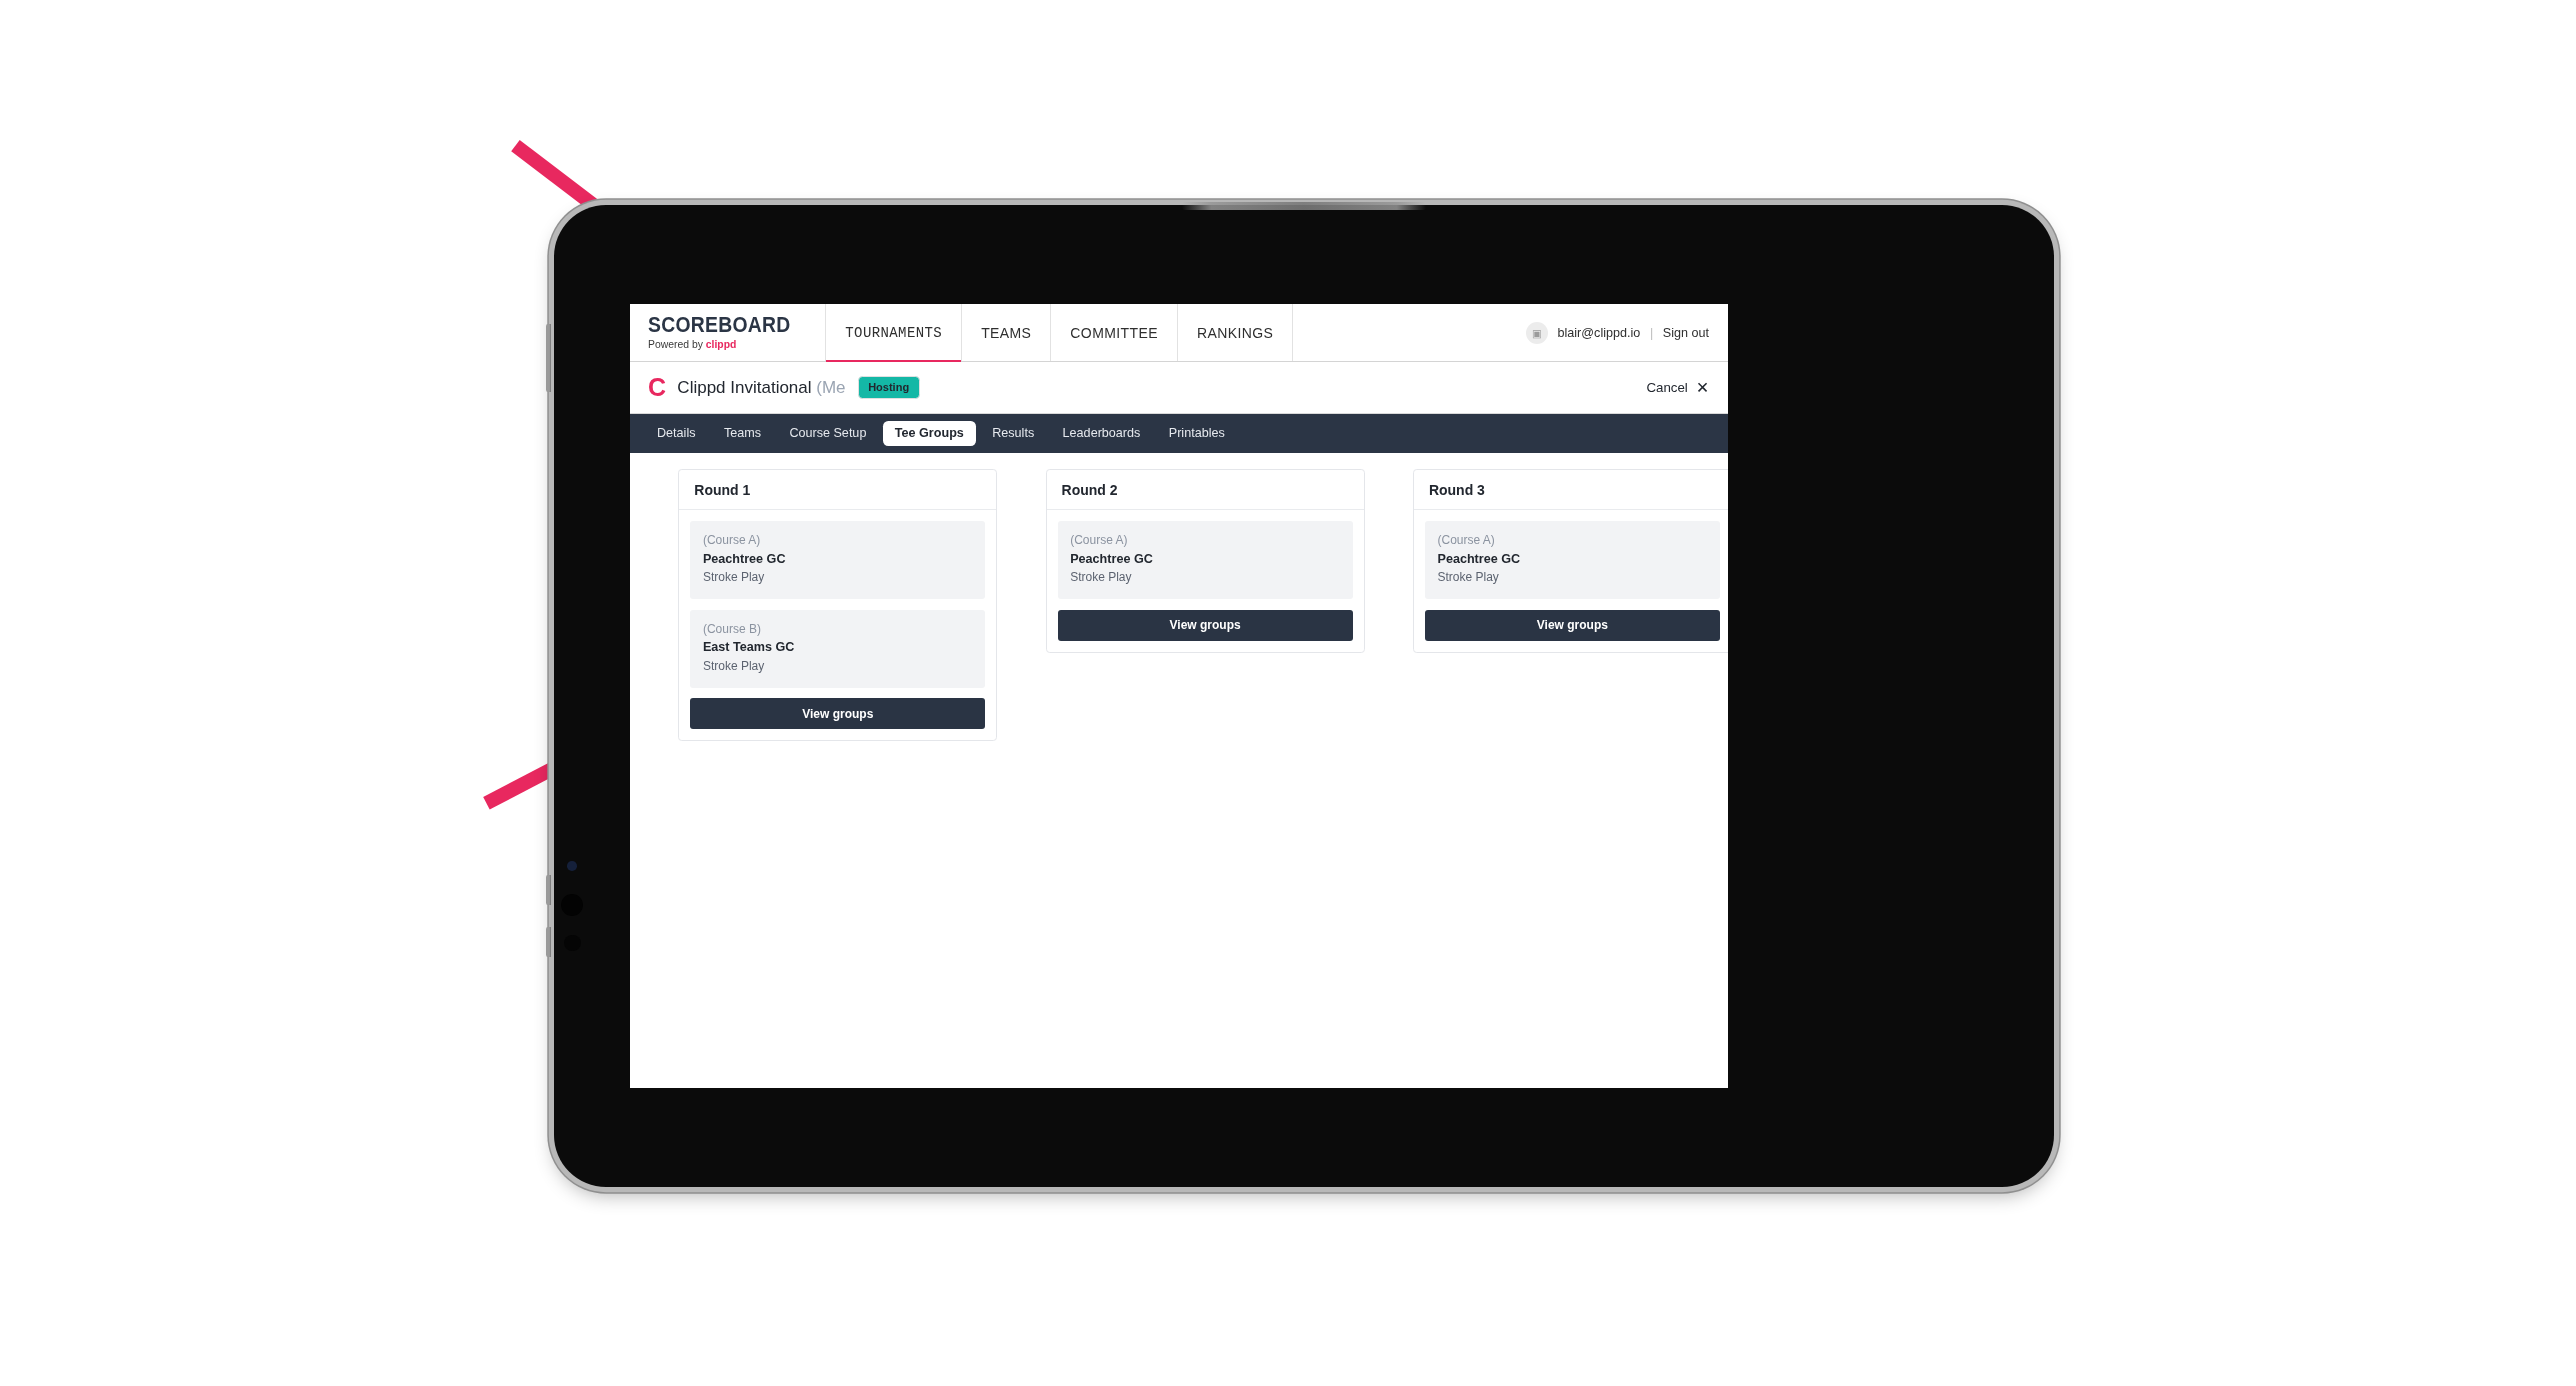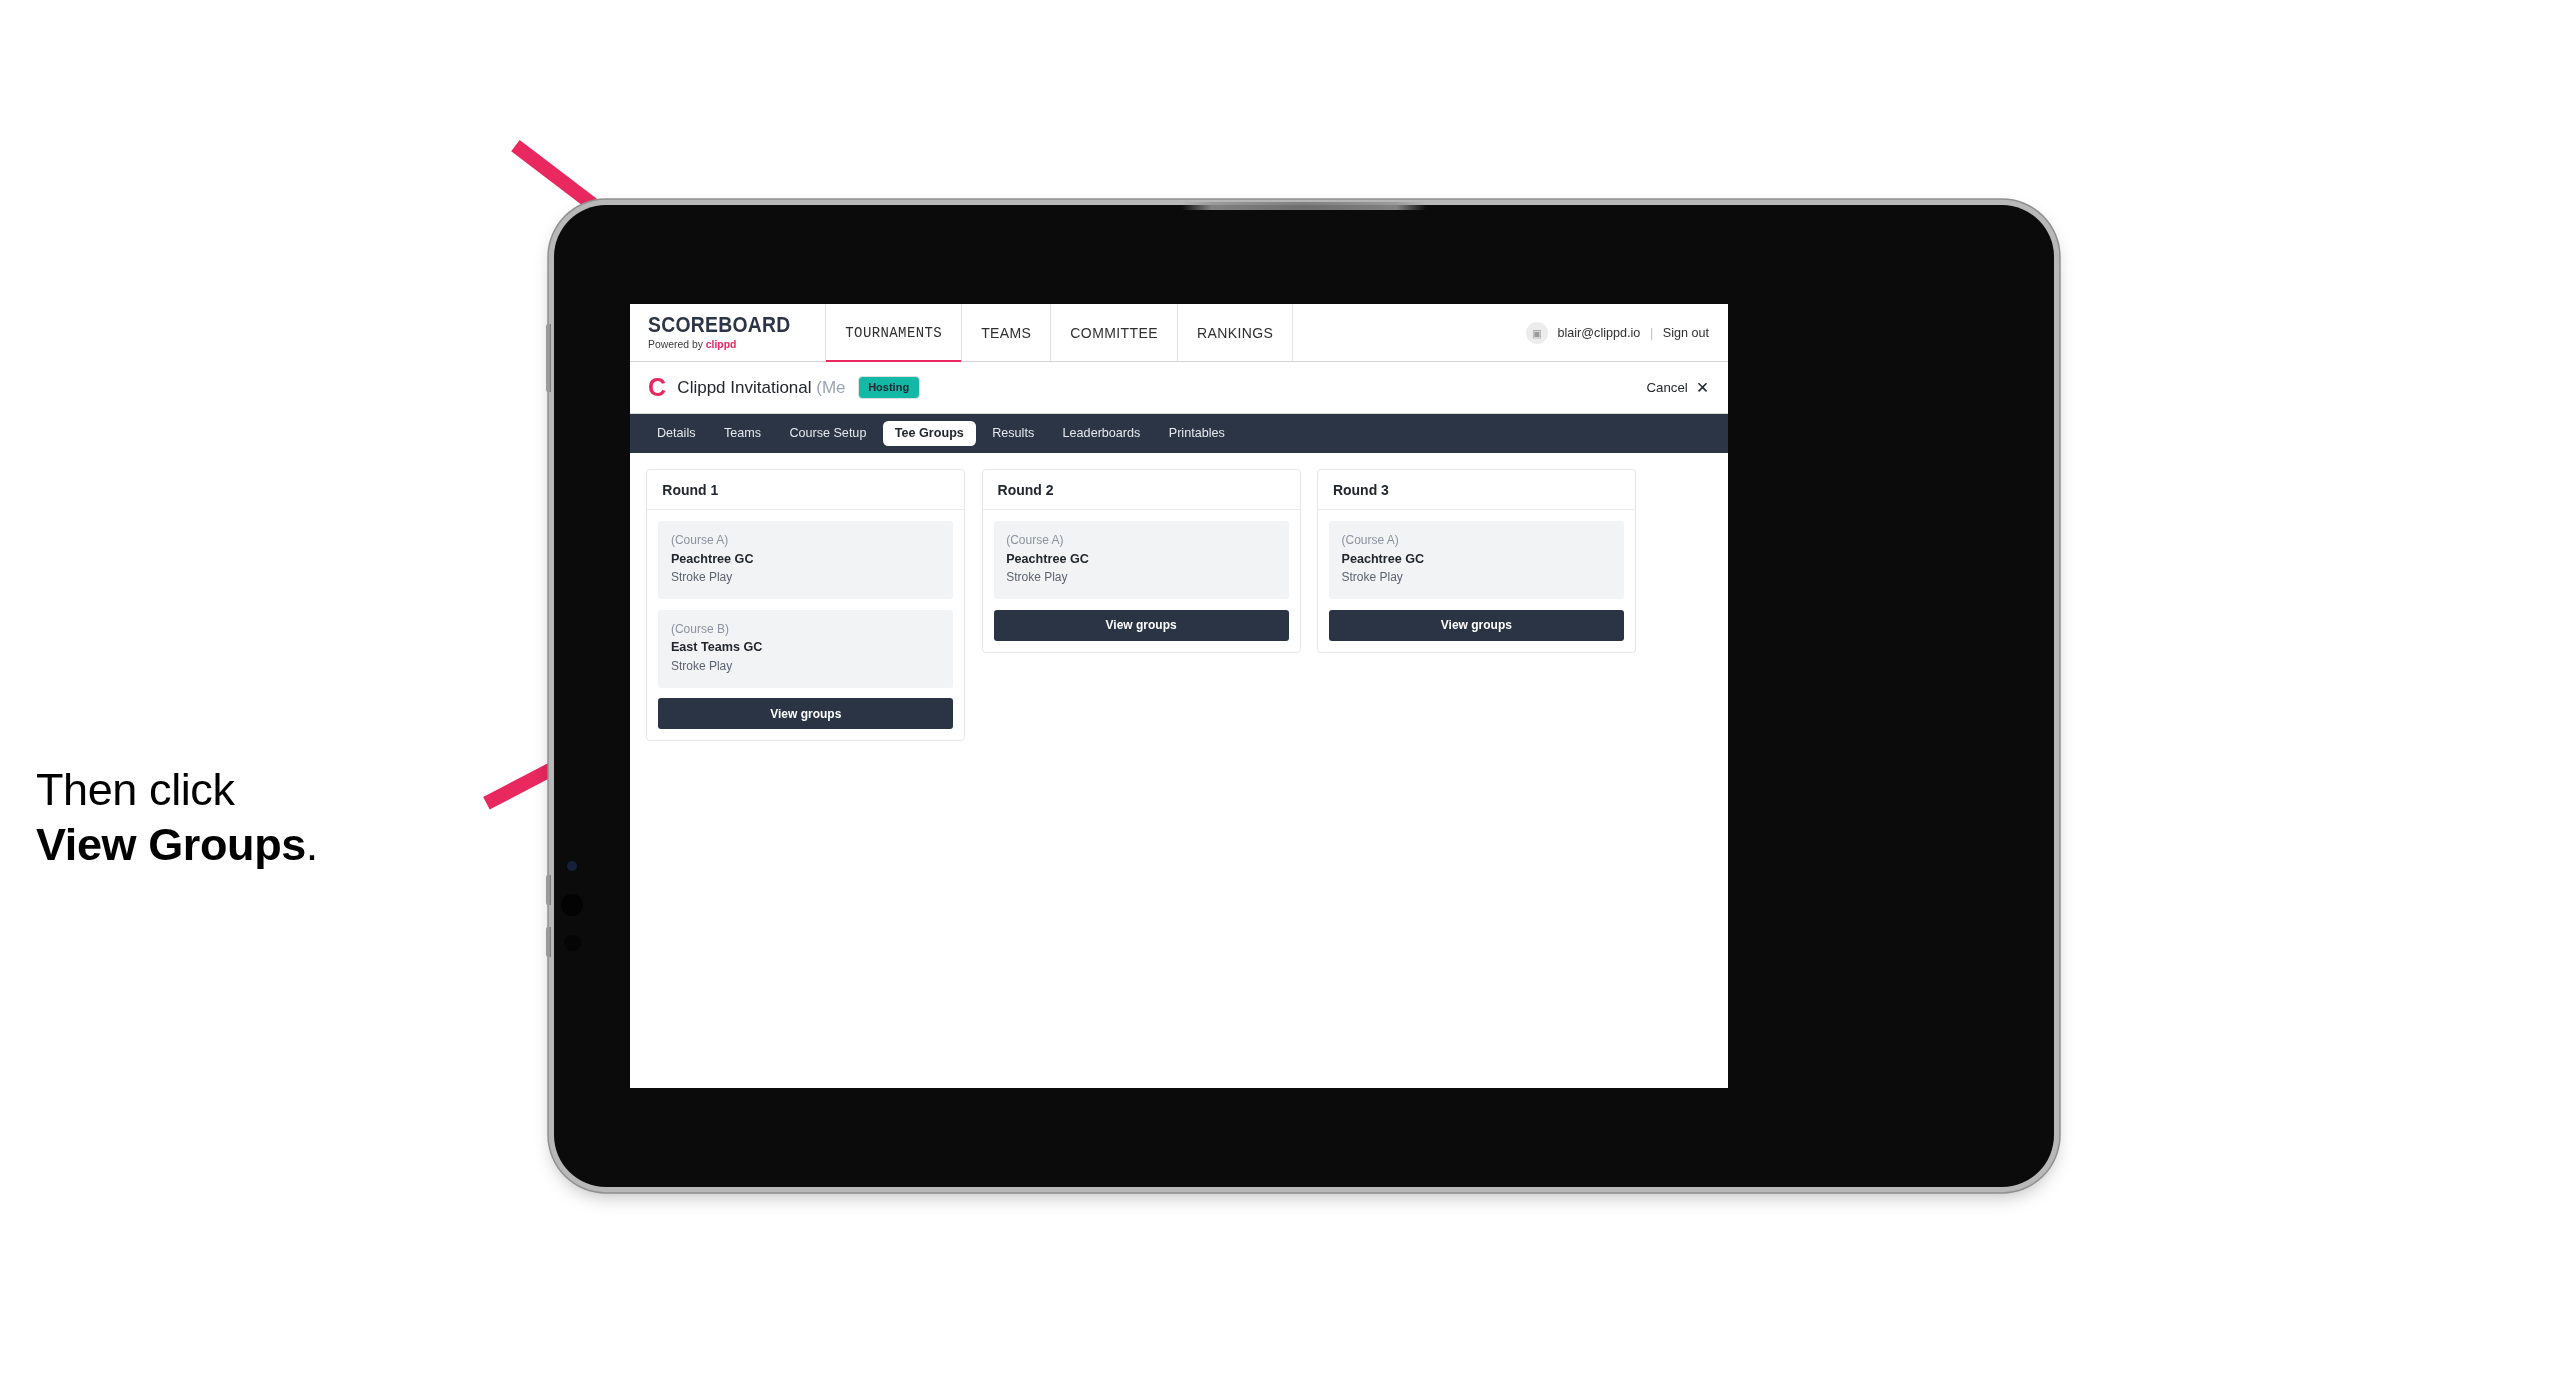--- a/index.html
+++ b/index.html
@@ -265,20 +265,21 @@
     gap: 16.3px;
     align-items: flex-start;
   }
   .round-card {
     width: 319px;
     background: #ffffff;
     border: 0.7px solid #e4e6ea;
     border-radius: 3.7px;
     flex: 0 0 auto;
     overflow: hidden;
+    margin-left: 32px;
   }
   .round-card-header {
     padding: 12.6px 15px;
     border-bottom: 0.7px solid #e9ebee;
     font-size: 14px;
     font-weight: bold;
     color: #22272f;
     line-height: 1;
   }
   .round-card-body { padding: 11px; }
@@ -318,22 +319,20 @@
     cursor: pointer;
     line-height: 1;
   }
 </style>
 </head>
 <body>
 
 <div id="stage">
 
 
-  <div id="callout-bottom" class="callout"><span>Then click</span>
-<span class="bold">View Groups</span><span>.</span></div>
 
   <svg id="arrow-top-svg" class="arrow-svg" viewBox="0 0 510 360">
     <line x1="6" y1="6" x2="392" y2="300" stroke="#e8285f" stroke-width="19" stroke-linecap="butt"></line>
     <polygon points="448,352 336,288 392,258" fill="#e8285f"></polygon>
     <polygon points="448,352 395,241 358,302" fill="#e8285f"></polygon>
   </svg>
 
   <svg id="arrow-bottom-svg" class="arrow-svg" viewBox="0 0 250 160">
     <line x1="6" y1="154" x2="186" y2="60" stroke="#e8285f" stroke-width="19" stroke-linecap="butt"></line>
     <polygon points="240,28 160,48 196,104" fill="#e8285f"></polygon>

